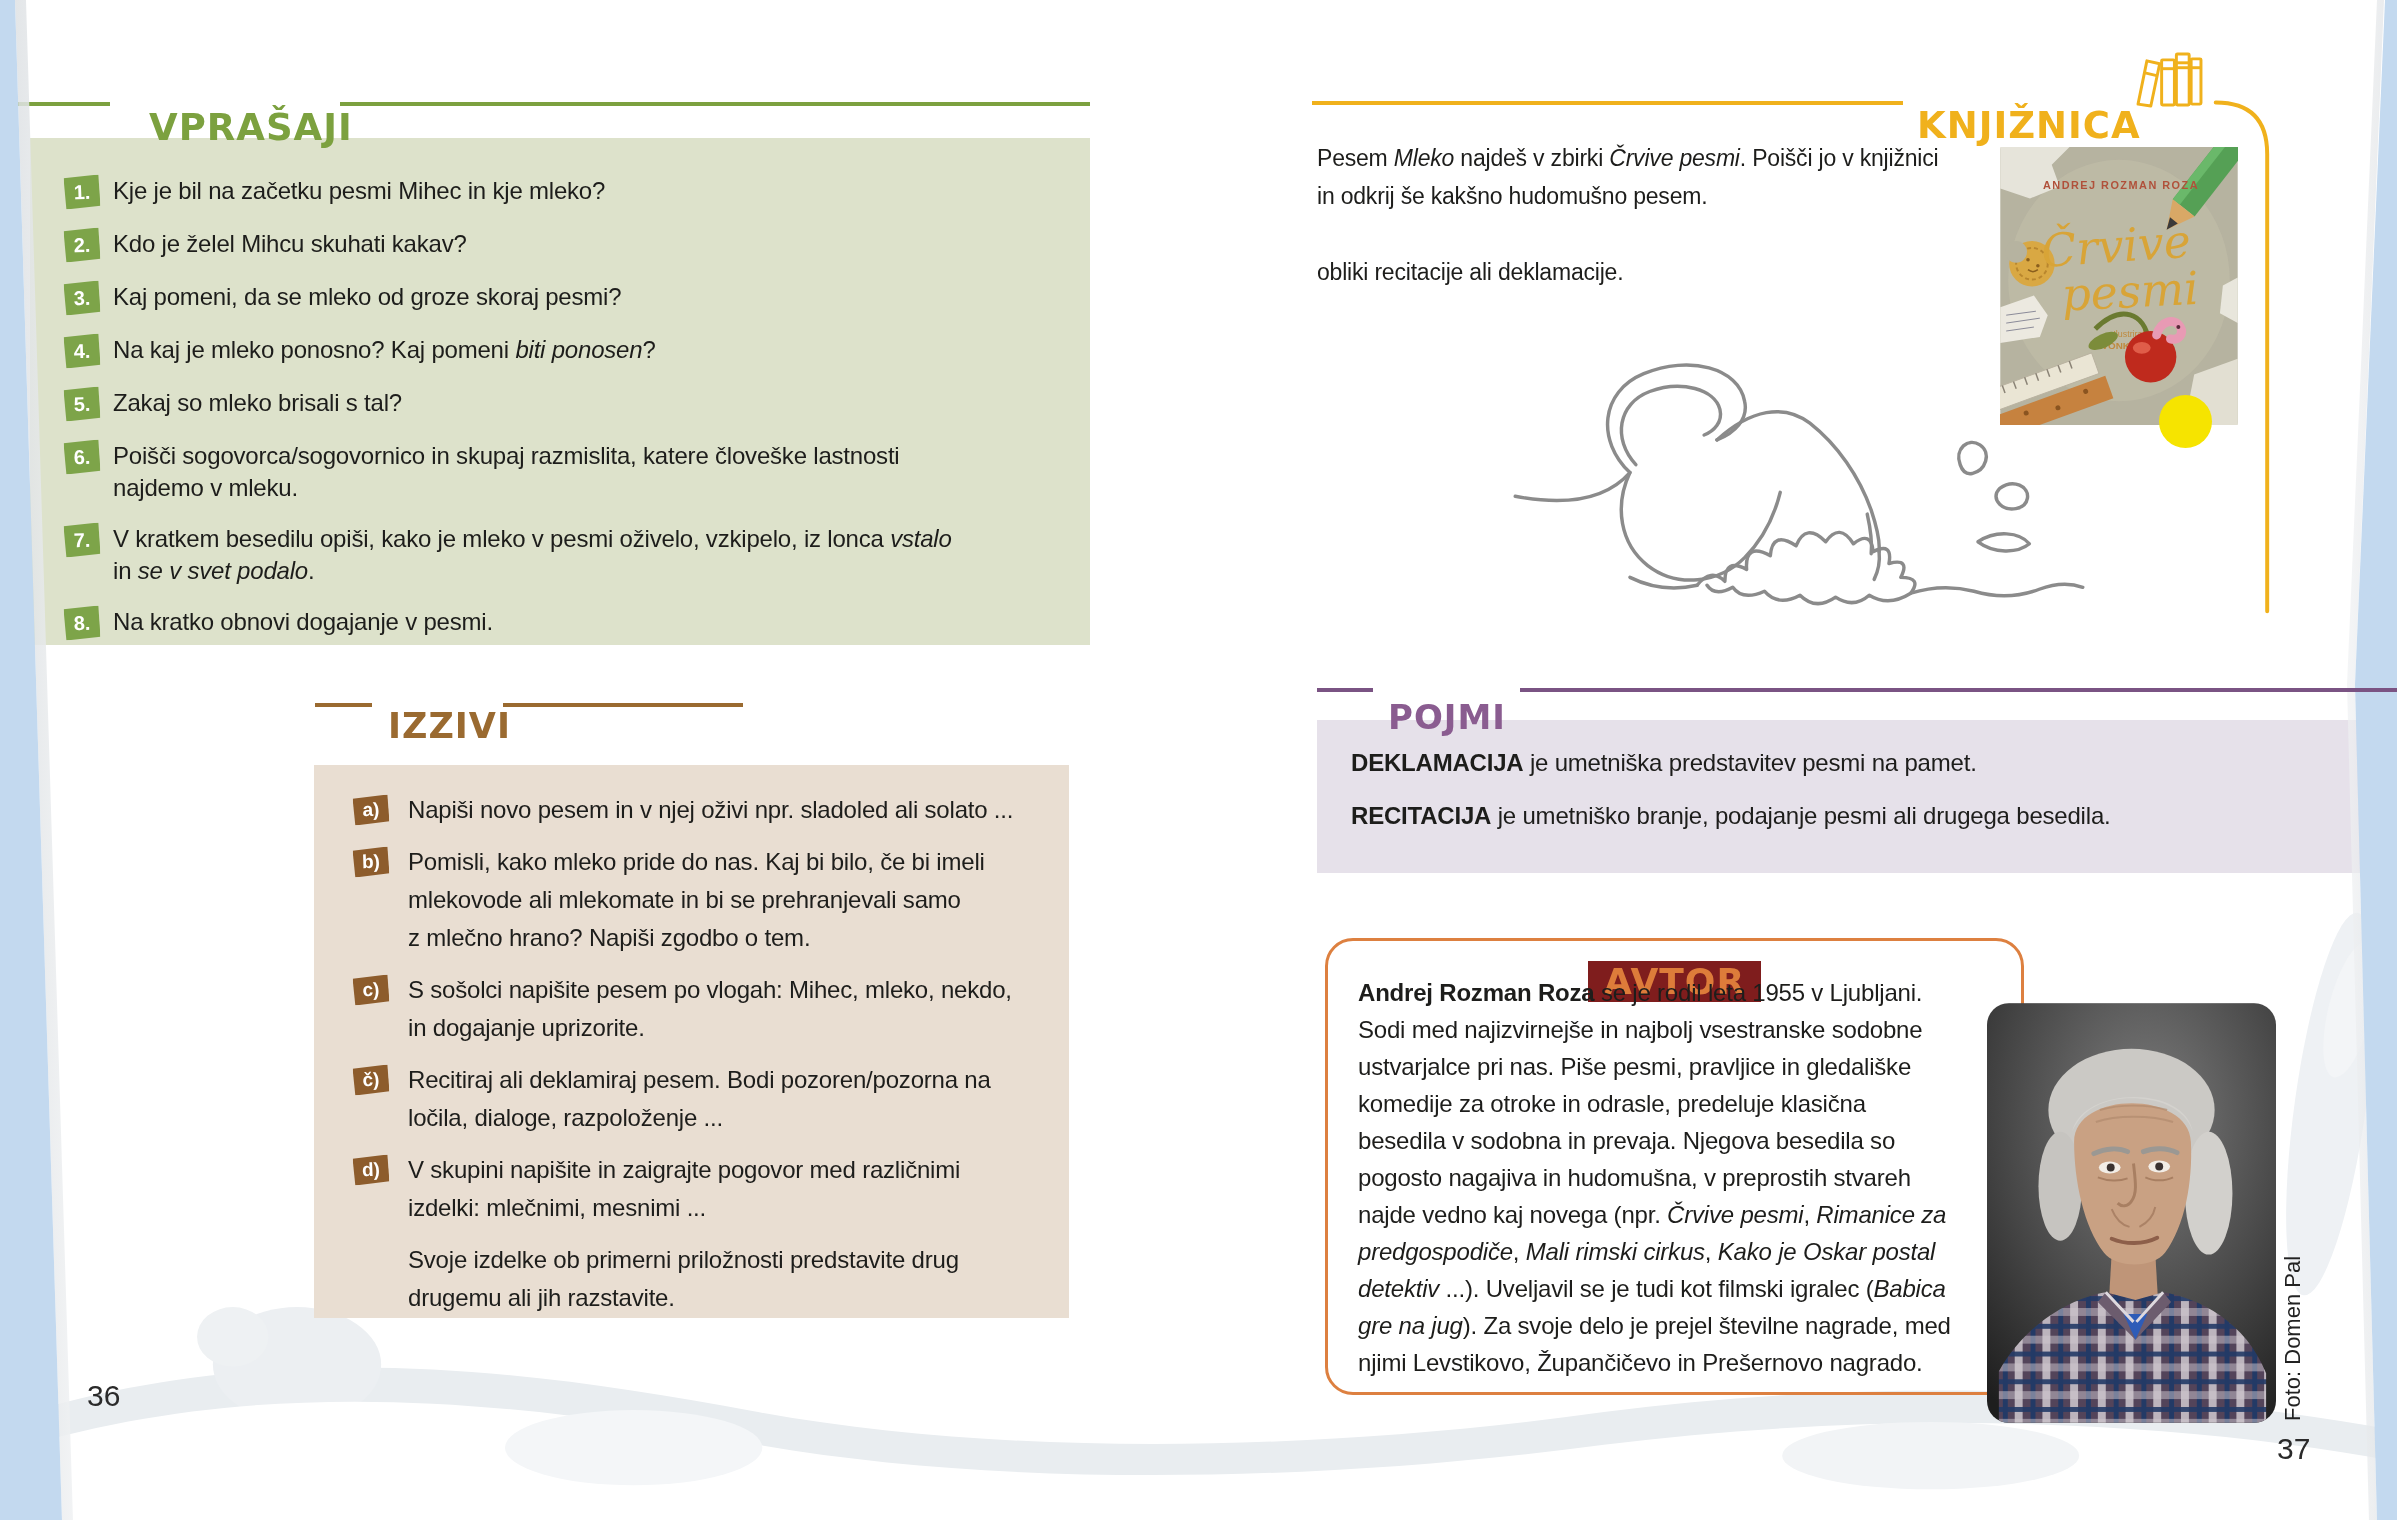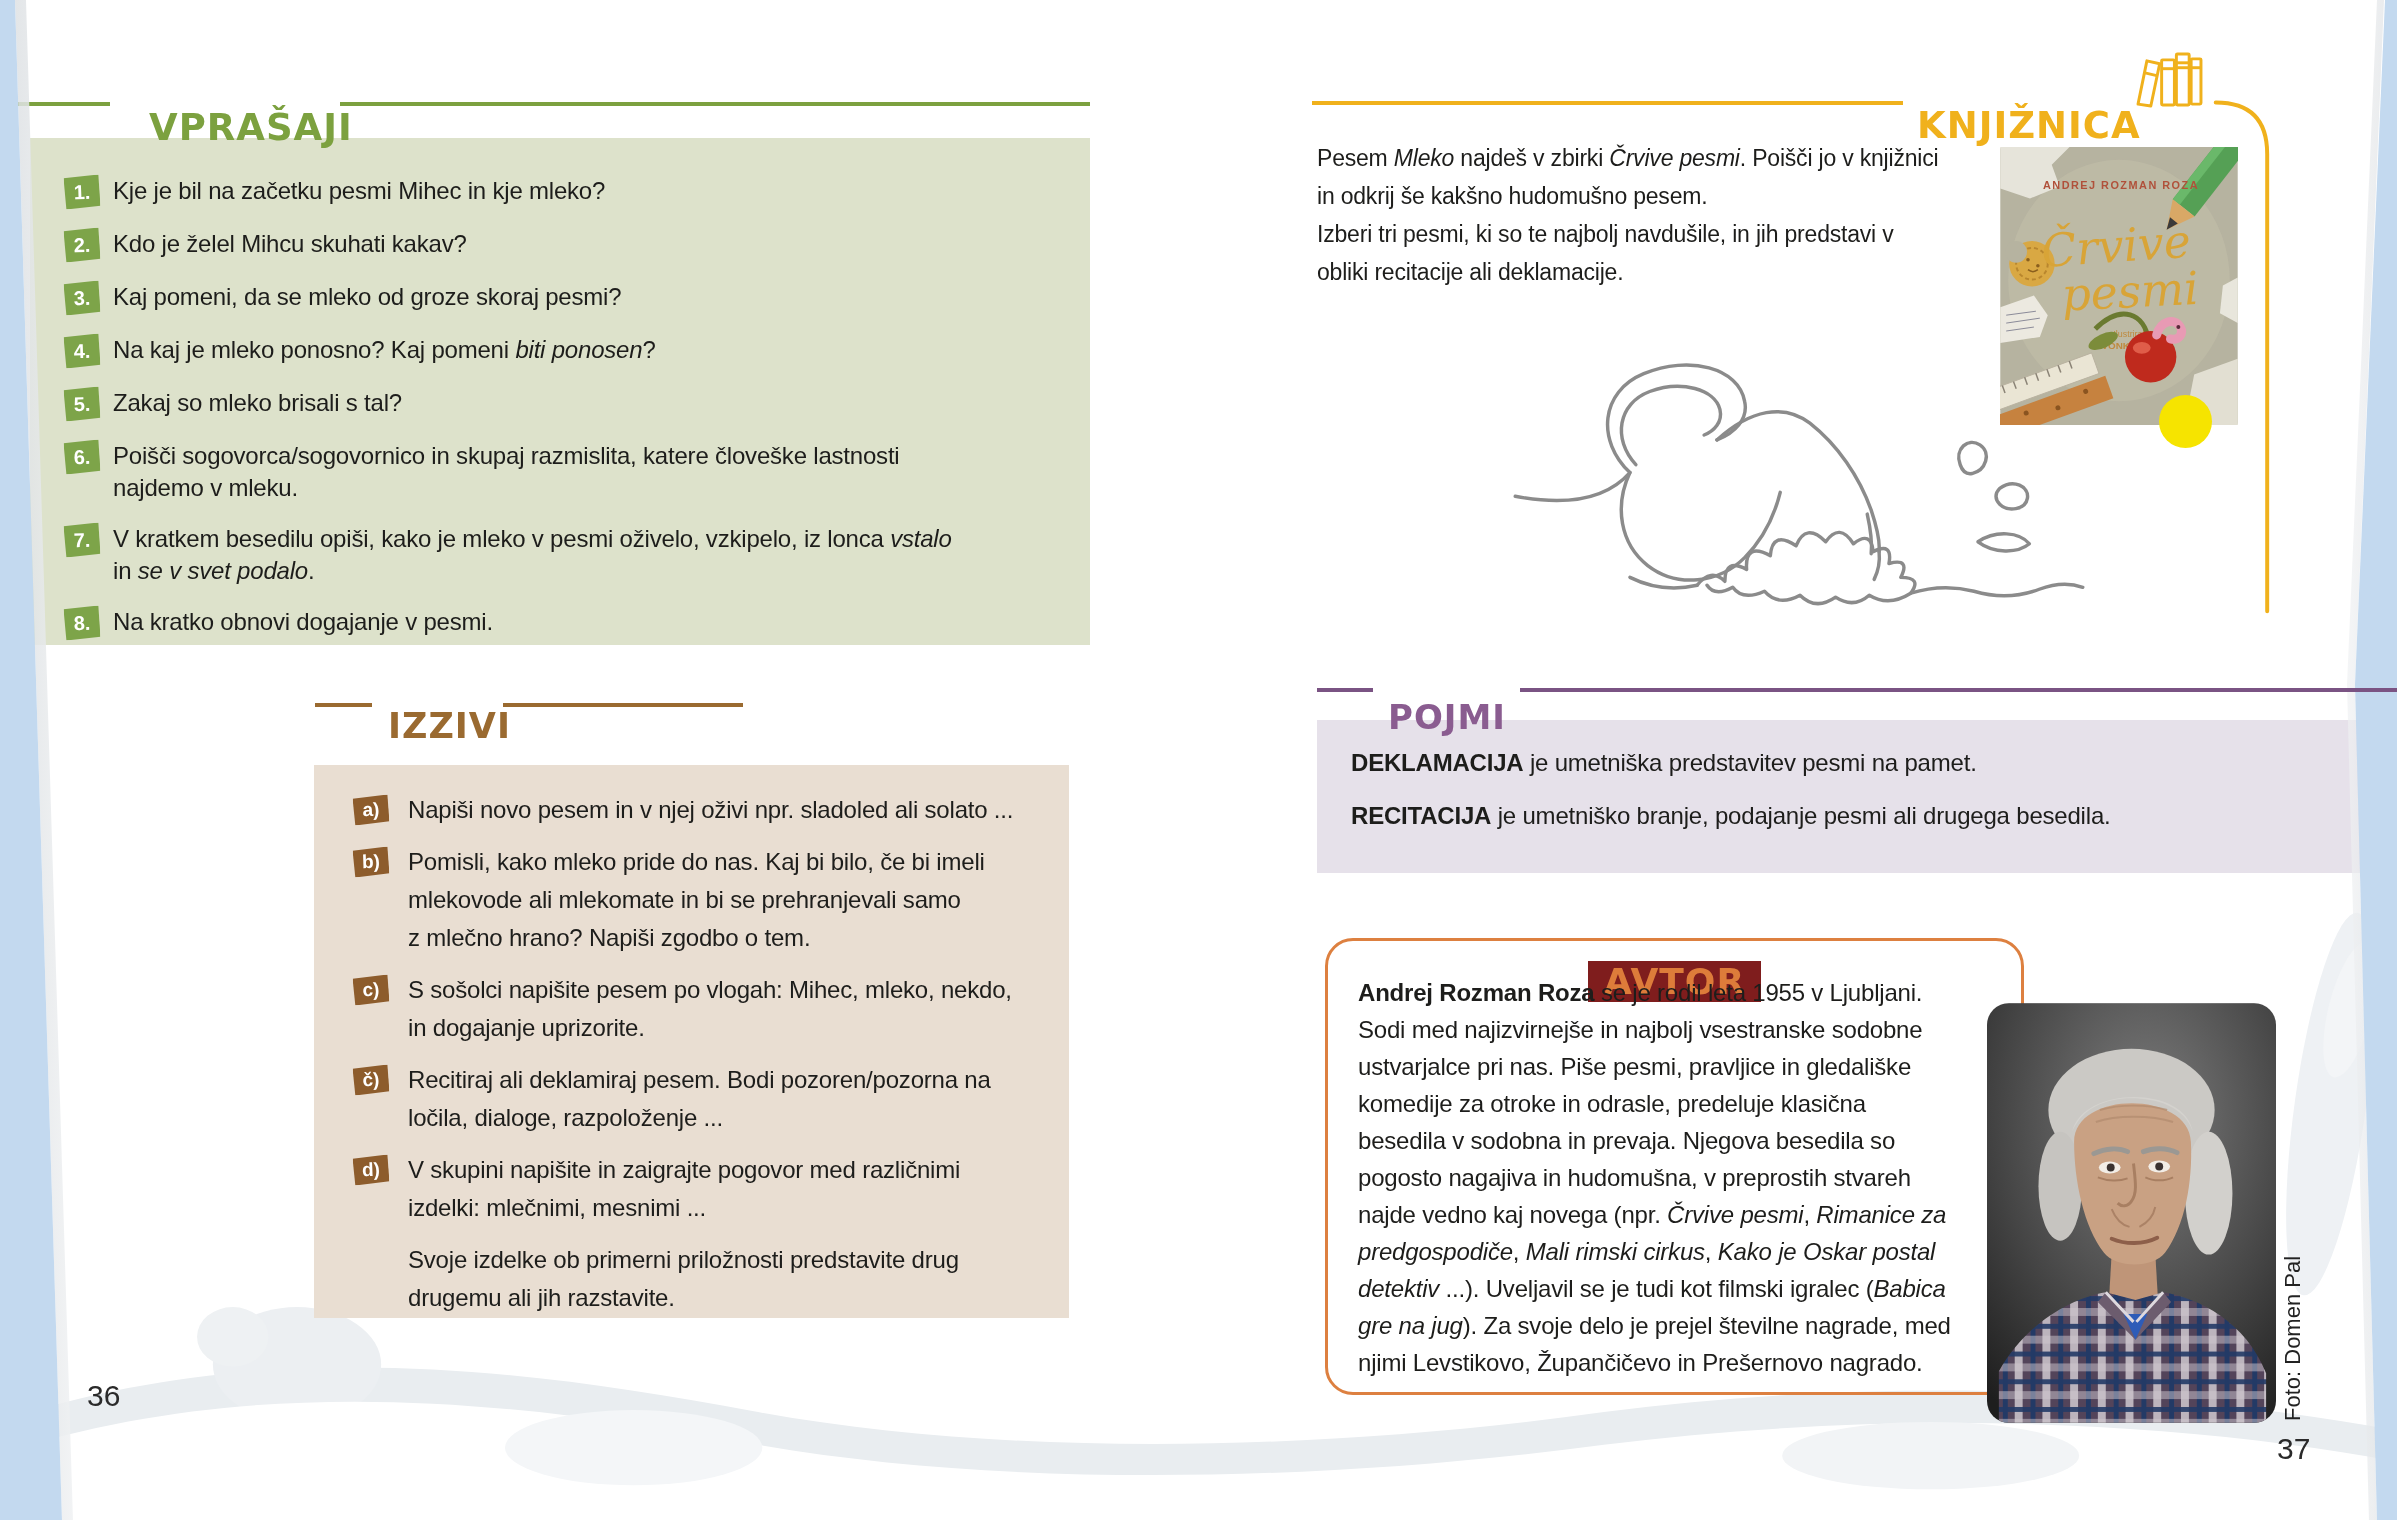--- a/index.html
+++ b/index.html
@@ -184,21 +184,21 @@
     <rect x="58" y="8" width="10" height="46" rx="1"></rect>
     <path d="M 58 17 L 68 17"></path>
   </svg>
 
   <svg class="abs" id="knj-bracket" width="119" height="574" viewBox="0 0 120 580">
     <path d="M 38 44 Q 90 44 90 96 L 90 558" fill="none" stroke="#f0b11c" stroke-width="4" stroke-linecap="round"></path>
   </svg>
 
   <div class="abs" id="knj-text">
     <div><span>Pesem </span><em>Mleko</em><span> najdeš v zbirki </span><em>Črvive pesmi</em><span>. Poišči jo v knjižnici</span><br><span>in odkrij še kakšno hudomušno pesem.</span></div>
-    <div><span>Izberi tri pesmi, ki so te najbolj navdušile, in jih predstavi v</span><br><span>obliki recitacije ali deklamacije.</span></div>
+    <div><br><span>obliki recitacije ali deklamacije.</span></div>
   </div>
 
   <svg class="abs" id="book-cover" width="238" height="278" viewBox="0 0 240 281">
     <rect width="240" height="281" fill="#b6b3a0" rx="2"></rect>
     <ellipse cx="120" cy="135" rx="112" ry="122" fill="#c3c0aa" opacity="0.55"></ellipse>
     <path d="M0,0 L70,0 L52,18 L60,40 L30,52 L0,42 Z" fill="#e6e4da"></path>
     <path d="M225,140 L240,132 L240,178 L222,168 Z" fill="#e8e6dc"></path>
     <path d="M196,230 L240,214 L240,281 L186,281 Z" fill="#e2dfd2"></path>
     <path d="M0,162 L34,150 L48,170 L40,192 L0,198 Z" fill="#ece9e0"></path>
     <g stroke="#8a8a98" stroke-width="1">

